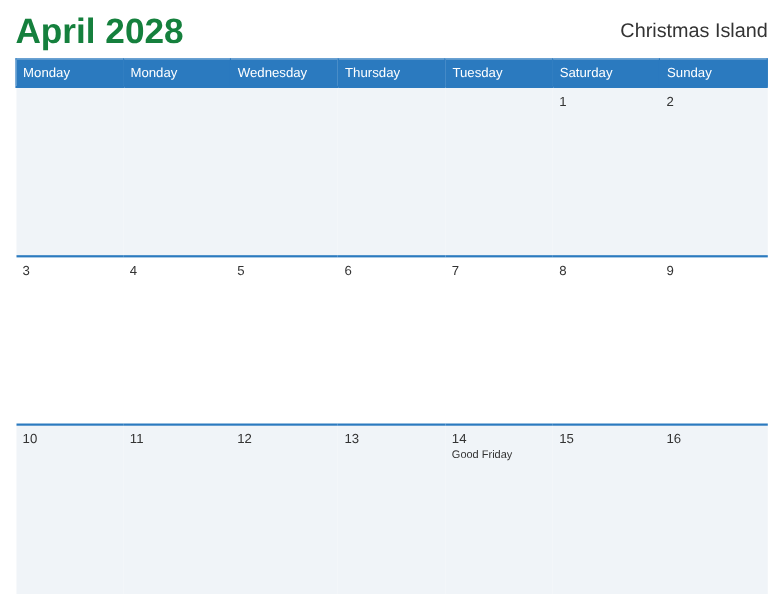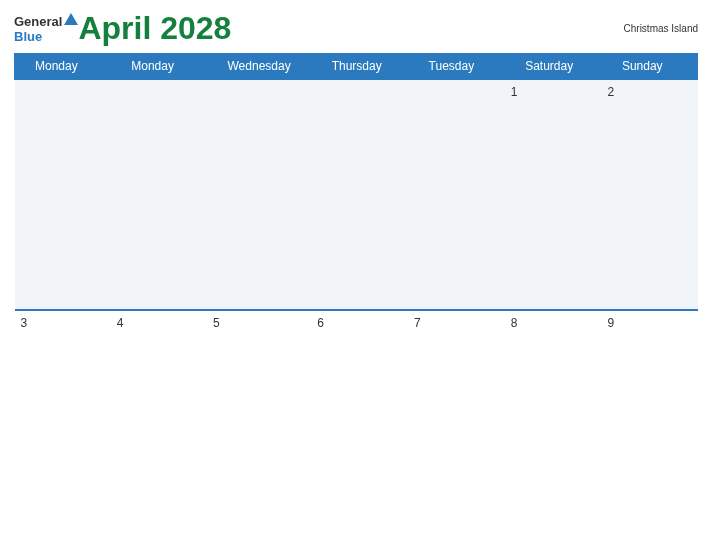--- a/index.html
+++ b/index.html
@@ -50,37 +50,37 @@
       margin-left: 2px;
       margin-bottom: 1px;
     }
     .calendar-title {
       font-size: 32px;
       color: #15803d;
       font-weight: 700;
       flex: 1;
     }
     .location {
-      font-size: 10px;
+      font-size: 18px;
       color: #333;
       text-align: right;
       min-width: 120px;
     }
     
     .calendar-table {
       width: 100%;
       border-collapse: collapse;
       flex: 1;
     }
     .calendar-table thead tr th {
       background: #2b7abf;
       color: #fff;
       font-size: 12px;
       font-weight: normal;
-      padding: 5px 20px;
+      padding: 5px 6px;
       text-align: left;
       border: 1px solid #2b7abf;
     }
     .calendar-table tbody tr td {
       border-top: 2px solid #2b7abf;
       border-left: none;
       border-right: none;
       border-bottom: none;
       vertical-align: top;
       padding: 5px 6px;
@@ -104,26 +104,20 @@
       color: #333;
       display: block;
       margin-top: 2px;
     }
   </style>
 </head>
 <body>
 
 <div class="page">
   <div class="header">
-    <div class="logo">
-      <div>
-        <span class="logo-general">General</span><span class="logo-triangle"></span><br>
-        <span class="logo-blue">Blue</span>
-      </div>
-    </div>
     <div class="calendar-title">April 2028</div>
     <div class="location">Christmas Island</div>
   </div>
 
   <table class="calendar-table">
     <thead>
       <tr>
       <th>Monday</th>
           <th>Monday</th>
           <th>Wednesday</th>
@@ -163,15 +157,39 @@
           <td>
             <span class="day-num">7</span>
           </td>
           <td>
             <span class="day-num">8</span>
           </td>
           <td>
             <span class="day-num">9</span>
           </td>
         </tr>
+        <tr>
+          <td>
+            <span class="day-num">10</span>
+          </td>
+          <td>
+            <span class="day-num">11</span>
+          </td>
+          <td>
+            <span class="day-num">12</span>
+          </td>
+          <td>
+            <span class="day-num">13</span>
+          </td>
+          <td>
+            <span class="day-num">14</span>
+            <span class="day-event">Good Friday</span>
+          </td>
+          <td>
+            <span class="day-num">15</span>
+          </td>
+          <td>
+            <span class="day-num">16</span>
+          </td>
+        </tr>
       </tbody>
   </table>
 </div>
 
 </body></html>

